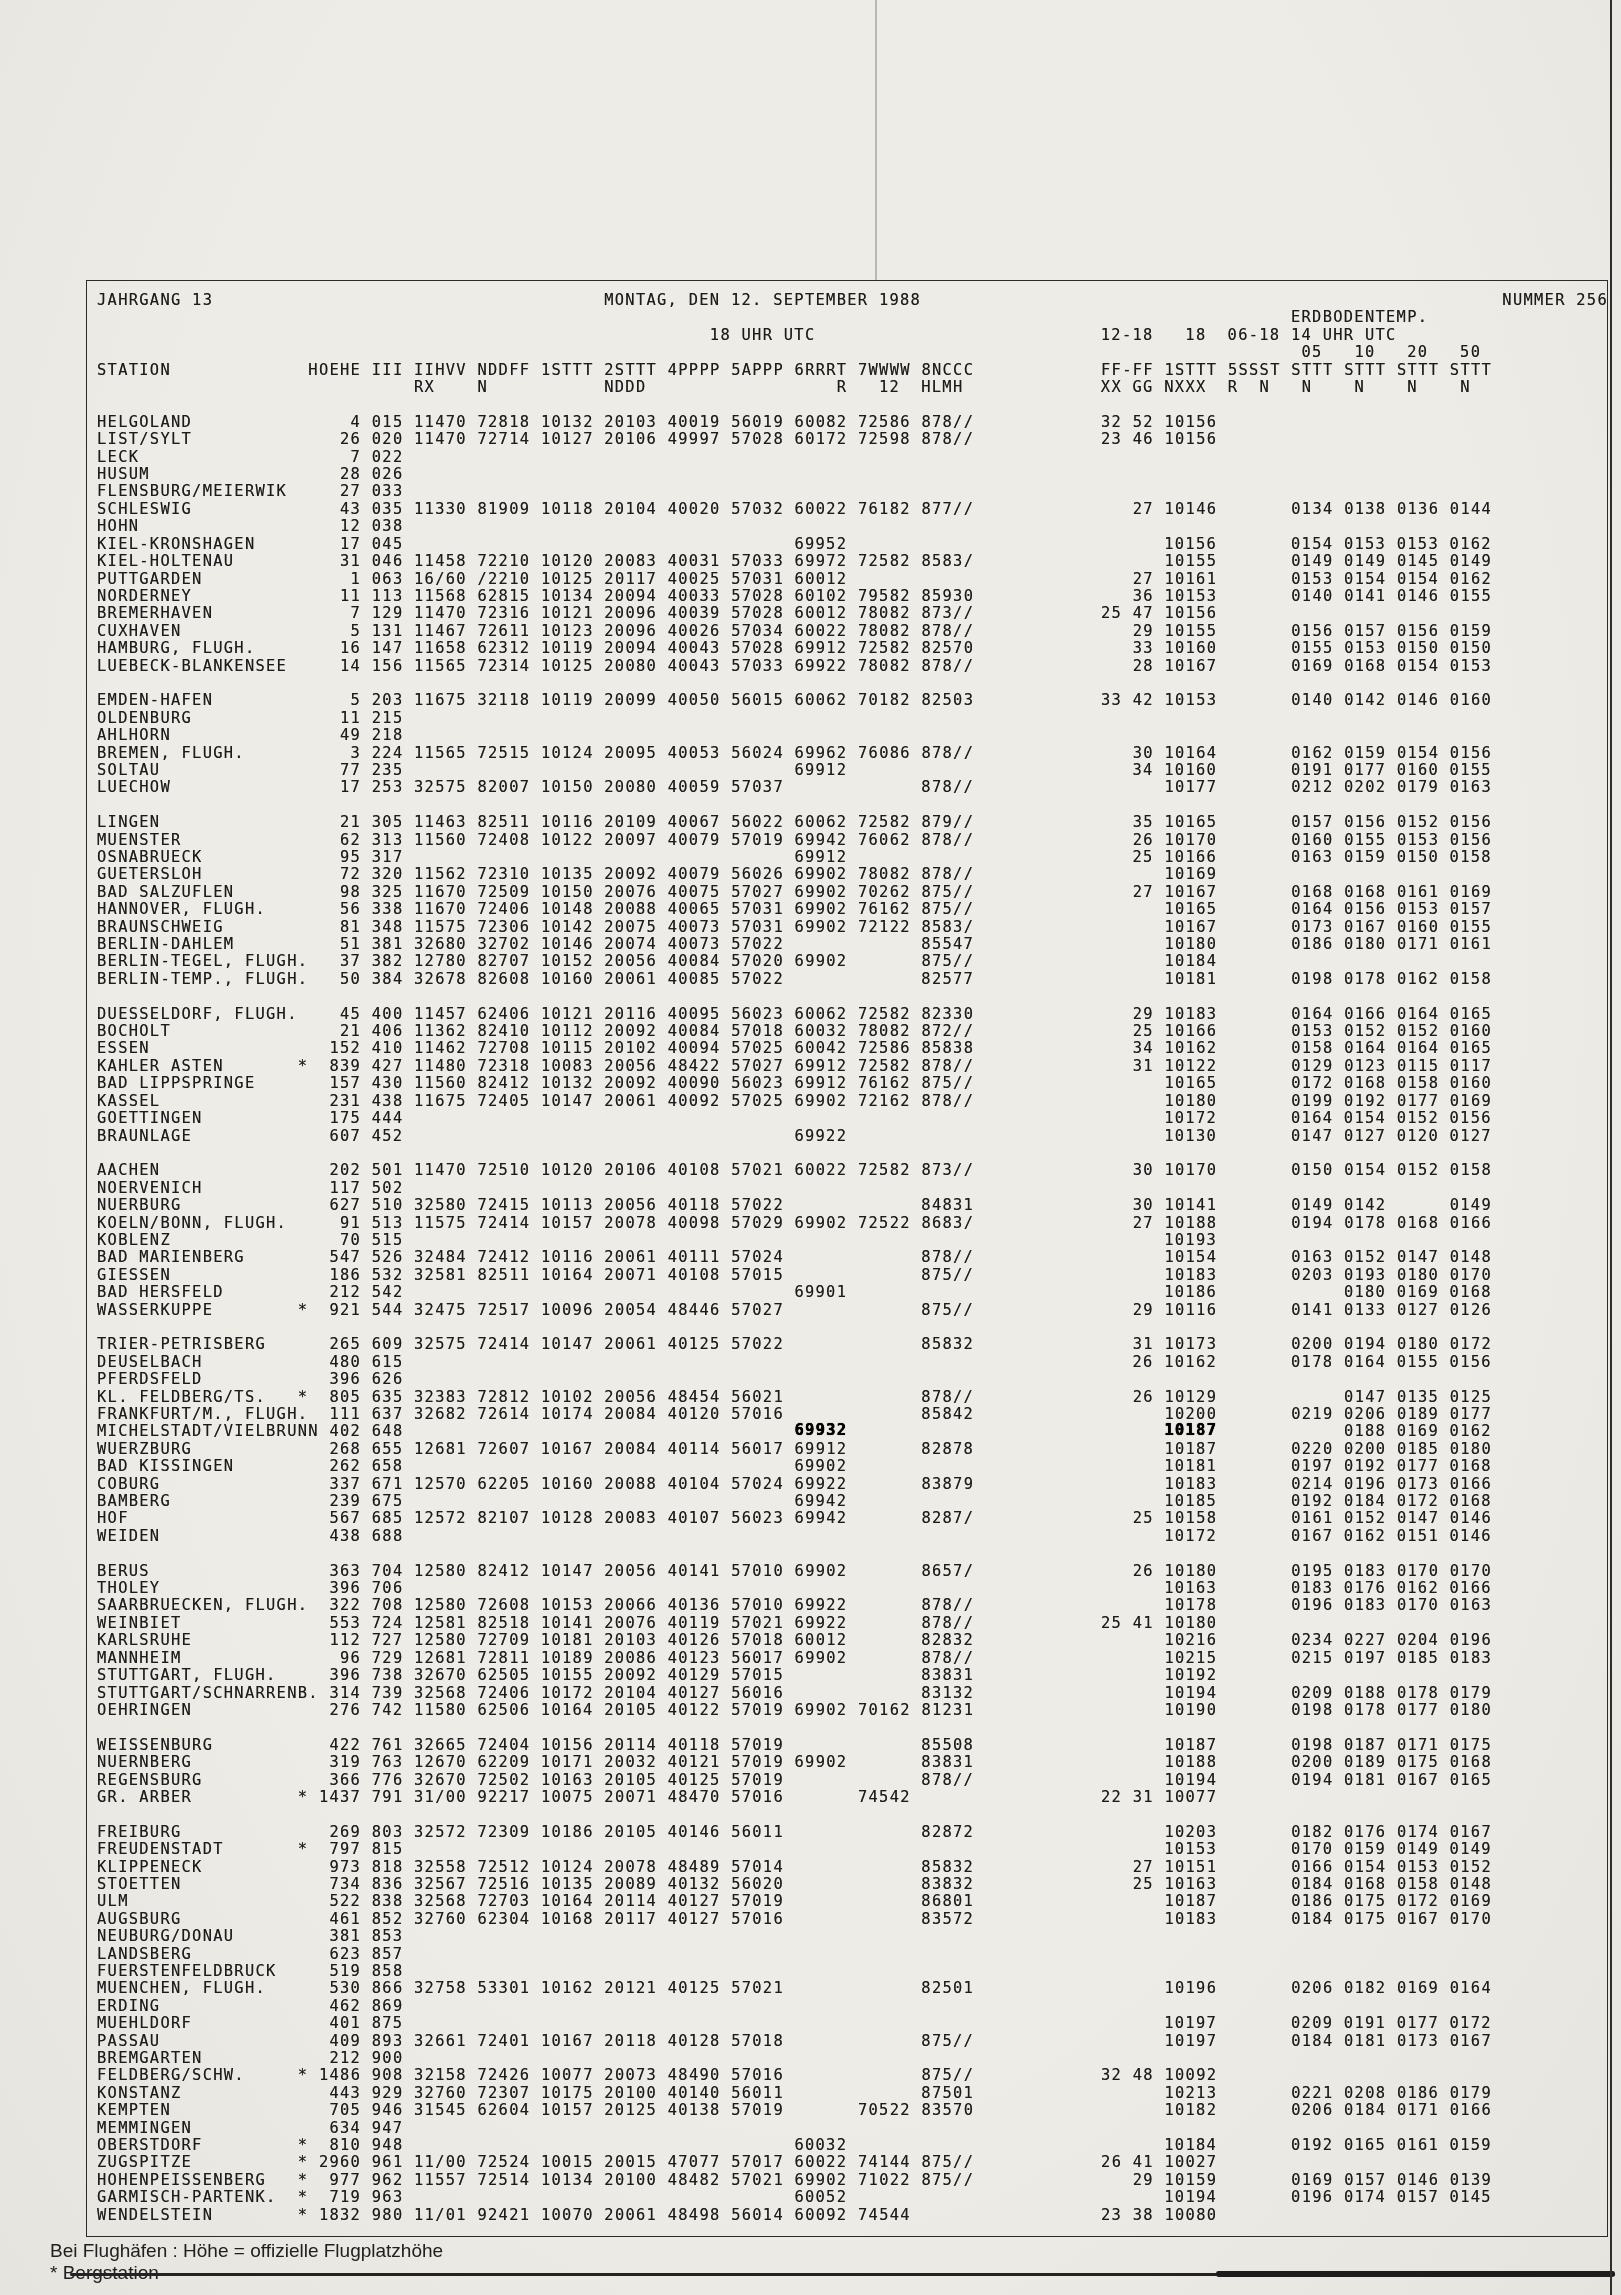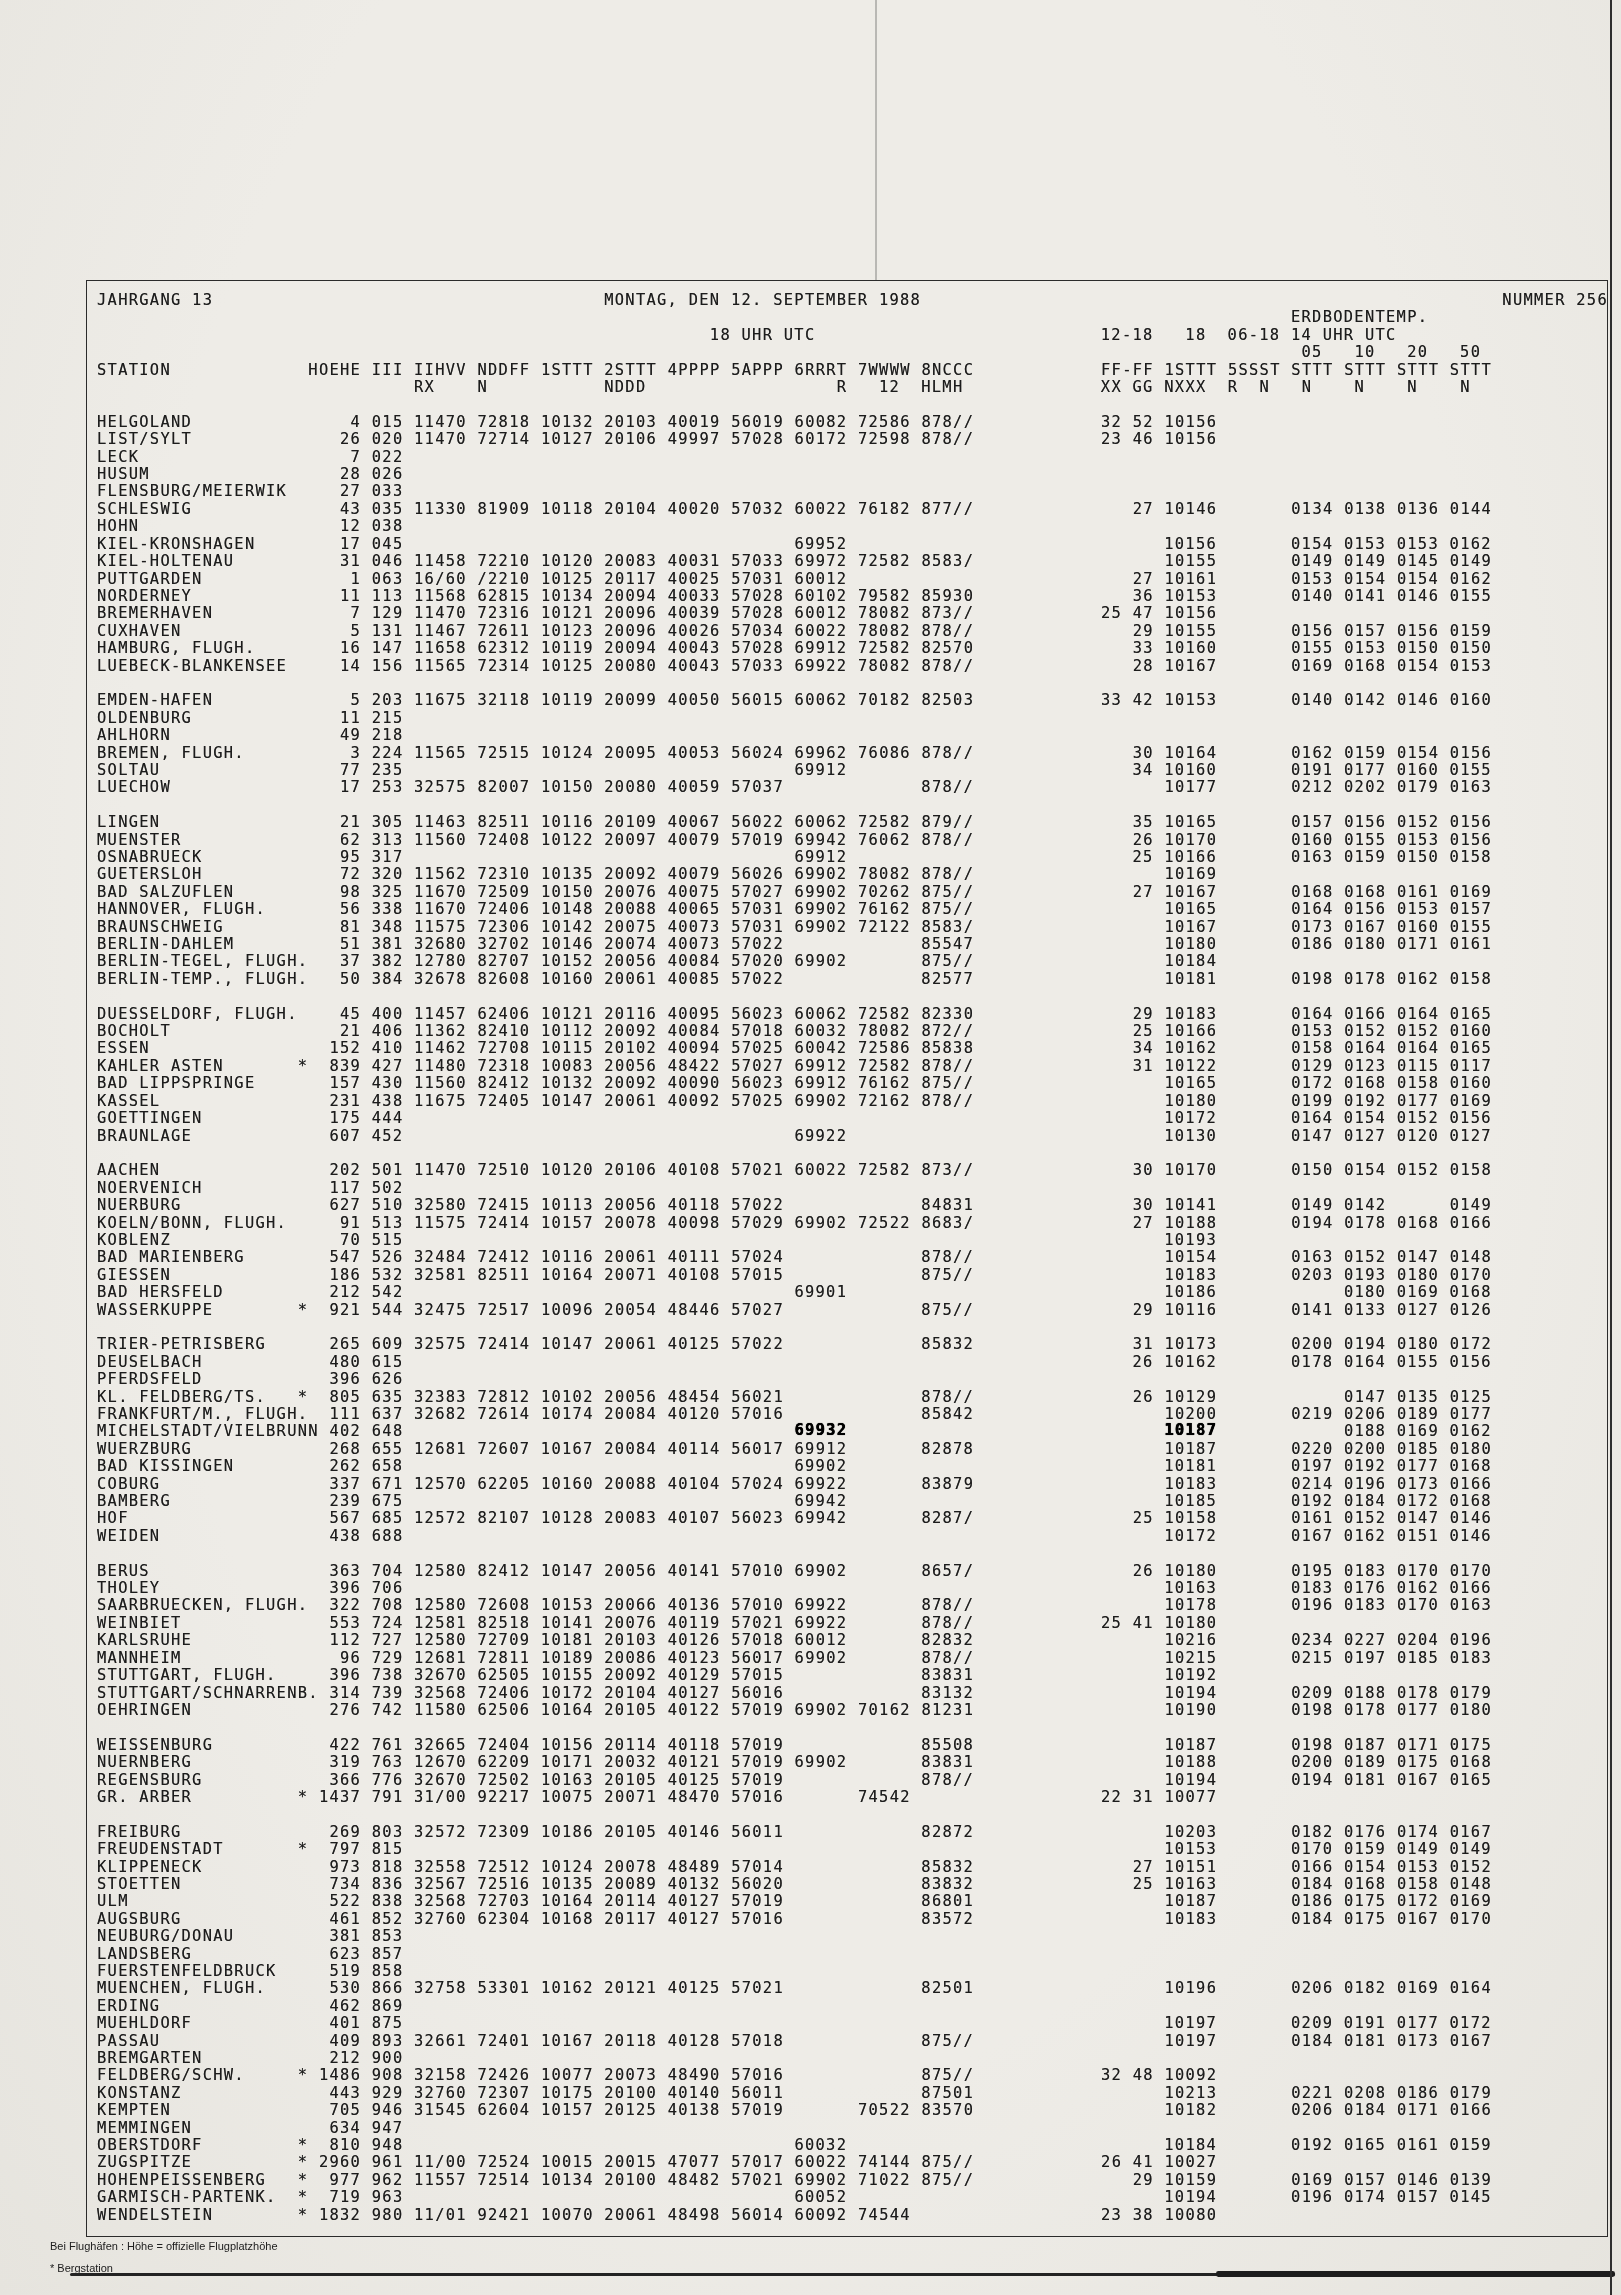--- a/index.html
+++ b/index.html
@@ -20,21 +20,21 @@
   }
   .ln{min-height:17.4px;}
   .hw{
     font-weight:bold;color:#000;
     text-shadow:0 0 0.8px #000,0.4px 0.4px 0.4px #000;
     position:relative;top:-1.6px;margin-top:13px;
   }
   .footer{
     position:absolute;left:50px;
     font-family:"Liberation Sans",sans-serif;
-    font-size:11px;color:#202020;
+    font-size:19px;color:#202020;
   }
   #footer1{top:2240px;}
   #footer2{top:2262px;}
   .edge-right{position:absolute;left:1610px;top:0;width:2.4px;height:2295px;background:#2e2e2e;}
   .edge-bottom{position:absolute;left:70px;top:2273px;width:1545px;height:3.2px;background:#232323;border-radius:1.6px;}
   .edge-bottom2{position:absolute;left:1216px;top:2271px;width:399px;height:5.7px;background:#1d1d1d;border-radius:2.4px;}
   .mark-top{position:absolute;left:875px;top:0;width:1.6px;height:280px;background:rgba(50,50,50,0.28);}
 </style>
 </head>
 <body>

